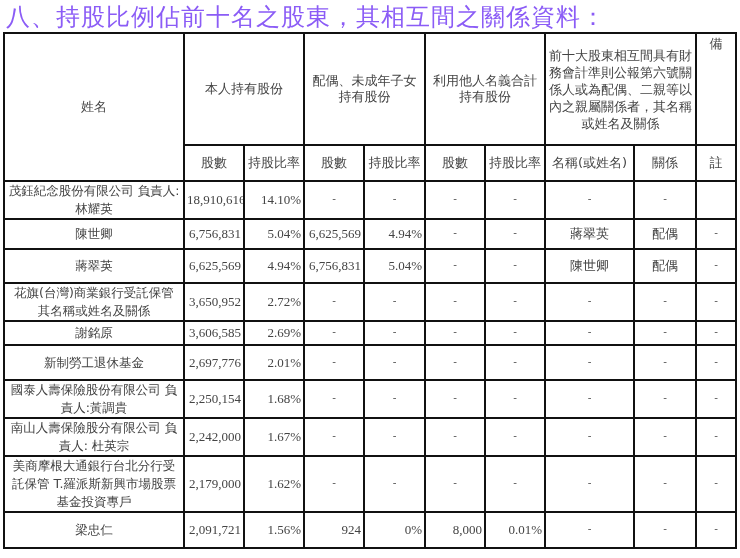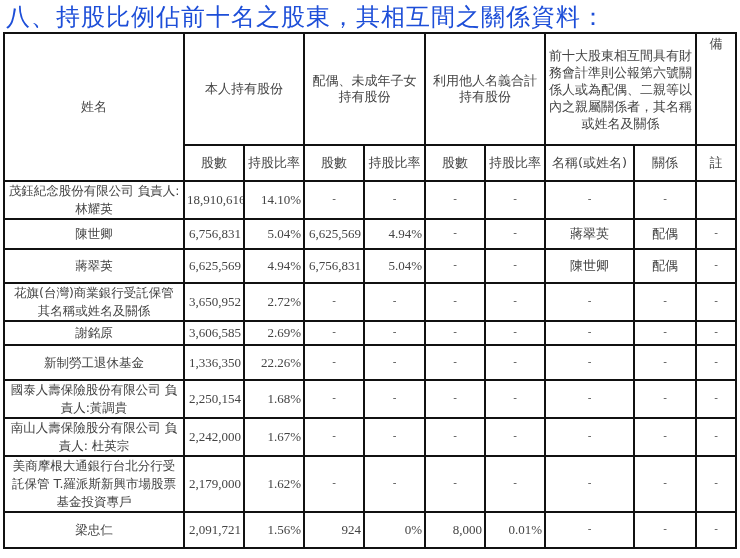--- a/index.html
+++ b/index.html
@@ -1,19 +1,19 @@
 <!DOCTYPE html>
 <html><head>
 <meta charset="utf-8">
 <style>
   html, body { margin:0; padding:0; background:#ffffff; }
   body { width:740px; height:558px; overflow:hidden; position:relative;
          font-family:"DejaVu Serif","Liberation Serif",serif; color:#333; }
   .title { position:absolute; left:6px; top:2px; font-size:24px; line-height:30px;
-           font-family:"DejaVu Sans","Liberation Sans",sans-serif; color:#1d4ed8; letter-spacing:1px; white-space:nowrap; }
+           font-family:"DejaVu Sans","Liberation Sans",sans-serif; color:#8b5cf6; letter-spacing:1px; white-space:nowrap; }
   table { position:absolute; left:3px; top:32px; border-collapse:collapse; table-layout:fixed;
           width:732px; }
   td { border:2px solid #111; padding:0 2px; font-size:13px; line-height:16px; text-align:center;
        vertical-align:middle; color:#444; overflow:hidden; }
   td.hdr { font-family:"DejaVu Sans","Liberation Sans",sans-serif; font-size:13px; color:#444; }
   td.num { text-align:right; font-family:"Liberation Serif","DejaVu Serif",serif; font-size:13px; padding-right:2px; }
   td.dash { text-align:center; font-size:11px; color:#555; }
   td.name { font-family:"DejaVu Sans","Liberation Sans",sans-serif; font-size:12.5px; line-height:18px; }
   td.rel { font-family:"DejaVu Sans","Liberation Sans",sans-serif; font-size:13px; }
   .h-top { height:112px; }
@@ -114,22 +114,22 @@
         <td class="dash">-</td>
         <td class="dash">-</td>
         <td class="dash">-</td>
         <td class="dash">-</td>
         <td class="dash">-</td>
         <td class="dash">-</td>
         <td class="dash">-</td>
       </tr>
       <tr style="height: 35px;">
         <td class="name">新制勞工退休基金</td>
-        <td class="num">1,336,350</td>
-        <td class="num">22.26%</td>
+        <td class="num">2,697,776</td>
+        <td class="num">2.01%</td>
         <td class="dash">-</td>
         <td class="dash">-</td>
         <td class="dash">-</td>
         <td class="dash">-</td>
         <td class="dash">-</td>
         <td class="dash">-</td>
         <td class="dash">-</td>
       </tr>
       <tr style="height: 35px;">
         <td class="name">國泰人壽保險股份有限公司 負責人:黃調貴</td>

